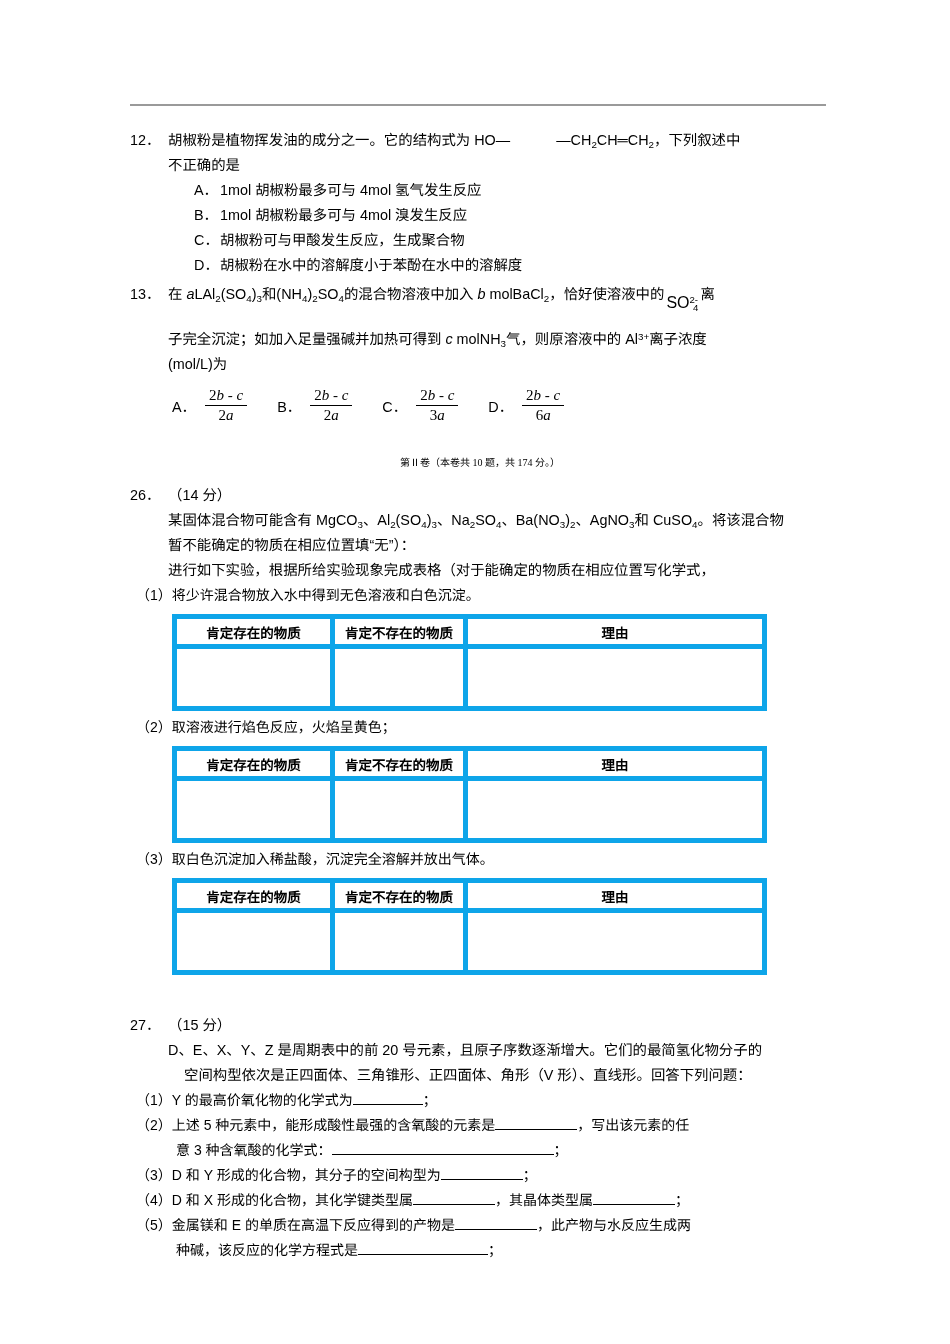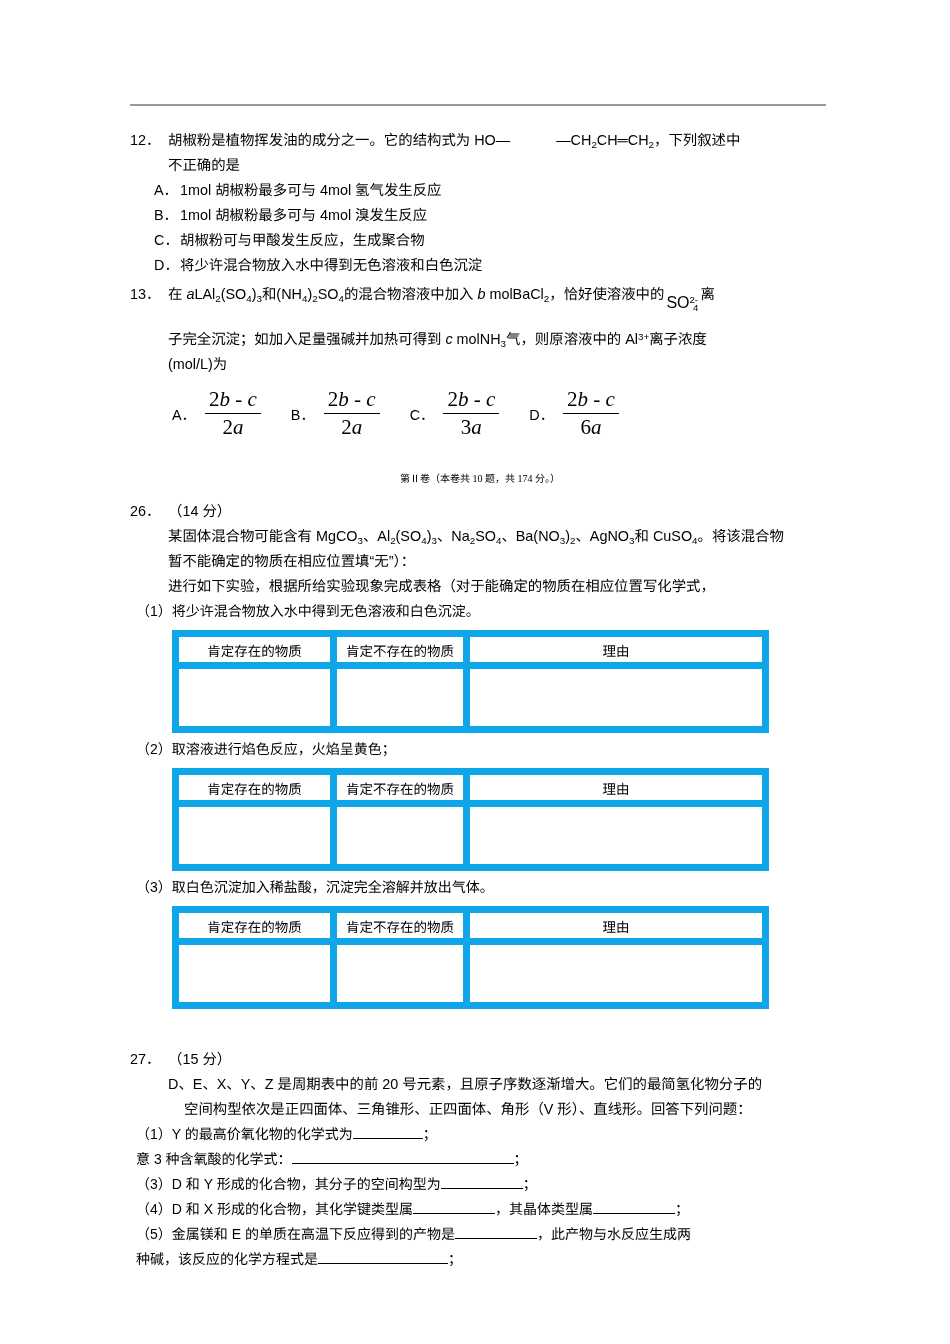--- a/index.html
+++ b/index.html
@@ -47,21 +47,21 @@
     white-space: nowrap;
   }
 
   .num {
     display: inline-block;
     width: 38px;
     font-size: 14.4px;
   }
   .indent-1 { padding-left: 38px; }
   .indent-2 { padding-left: 54px; }
-  .indent-opt { padding-left: 24px; }
+  .indent-opt { padding-left: 24px; margin-left: 40px; }
 
   .opt-letter { display: inline-block; min-width: 26px; }
 
   sub { font-size: 0.68em; vertical-align: -0.28em; line-height: 0; }
   sup { font-size: 0.68em; vertical-align: 0.45em; line-height: 0; }
 
   .ital { font-style: italic; }
 
   
   .ring-gap {
@@ -105,21 +105,21 @@
   }
   .frac-item .lbl {
     font-size: 14.4px;
     margin-right: 9px;
   }
   .frac {
     display: inline-flex;
     flex-direction: column;
     align-items: center;
     font-family: "Liberation Serif", "DejaVu Serif", serif;
-    font-size: 21px;
+    font-size: 15px;
   }
   .frac .numer {
     padding: 0 4px 1px 4px;
   }
   .frac .bar {
     width: 100%;
     height: 1px;
     background: #000;
   }
   .frac .denom {
@@ -138,22 +138,22 @@
   .section-heading .rn { font-family: "Liberation Serif", serif; }
 
   
   .tbl-wrap { padding-left: 42px; margin: 6px 0 4px 0; }
   table.exam {
     border-collapse: collapse;
     width: 590px;
     table-layout: fixed;
   }
   table.exam th, table.exam td {
-    border: 7px solid #0ea5e9;
-    font-weight: normal;
+    border: 5px solid #0ea5e9;
+    font-weight: bold;
   }
   table.exam th {
     font-family: "Liberation Serif", "DejaVu Serif", serif;
     font-size: 13.5px;
     height: 25px;
     text-align: center;
     padding: 0;
   }
   table.exam td { height: 55px; }
   table.exam col.c1 { width: 158px; }
@@ -190,21 +190,21 @@
       <div class="line indent-1 indent-opt">
         <span class="opt-letter">A．</span><span>1mol 胡椒粉最多可与 4mol 氢气发生反应</span>
       </div>
       <div class="line indent-2 indent-opt">
         <span class="opt-letter">B．</span><span>1mol 胡椒粉最多可与 4mol 溴发生反应</span>
       </div>
       <div class="line indent-1 indent-opt">
         <span class="opt-letter">C．</span><span>胡椒粉可与甲酸发生反应，生成聚合物</span>
       </div>
       <div class="line indent-2 indent-opt">
-        <span class="opt-letter">D．</span><span>将少许混合物放入水中得到无色溶液和白色沉淀</span>
+        <span class="opt-letter">D．</span><span>胡椒粉在水中的溶解度小于苯酚在水中的溶解度</span>
       </div>
     </div>
 
     <div class="q-block">
       <div class="line">
         <span class="num">13．</span><span>在 </span><span class="ital">a</span><span>LAl<sub>2</sub>(SO<sub>4</sub>)<sub>3</sub></span><span>和(NH<sub>4</sub>)<sub>2</sub>SO<sub>4</sub>的混合物溶液中加入 </span><span class="ital">b</span><span> molBaCl<sub>2</sub>，恰好使溶液中的</span><span class="ion-so4">SO<span class="chg">2-</span><span class="idx">4</span></span><span>离</span>
       </div>
       <div class="gap-md"></div>
       <div class="line indent-1">
         <span>子完全沉淀；如加入足量强碱并加热可得到 </span><span class="ital">c</span><span> molNH<sub>3</sub>气，则原溶液中的 Al<sup>3+</sup>离子浓度</span>
@@ -344,20 +344,23 @@
       <div class="line">
         <span class="num">27．</span><span>（15 分）</span>
       </div>
       <div class="line indent-1">D、E、X、Y、Z 是周期表中的前 20 号元素，且原子序数逐渐增大。它们的最简氢化物分子的</div>
       <div class="line indent-2">空间构型依次是正四面体、三角锥形、正四面体、角形（V 形）、直线形。回答下列问题：</div>
 
       <div class="sub-q">
         <span>（1）Y 的最高价氧化物的化学式为</span><span class="blank-s"></span><span>；</span>
       </div>
 
+      <div class="sub-q">
+        <span>（2）上述 5 种元素中，能形成酸性最强的含氧酸的元素是</span><span class="blank-m"></span><span>，写出该元素的任</span>
+      </div>
       <div class="sub-q indent-opt">
         <span>意 3 种含氧酸的化学式：</span><span class="blank-xxl"></span><span>；</span>
       </div>
 
       <div class="sub-q">
         <span>（3）D 和 Y 形成的化合物，其分子的空间构型为</span><span class="blank-m"></span><span>；</span>
       </div>
 
       <div class="sub-q">
         <span>（4）D 和 X 形成的化合物，其化学键类型属</span><span class="blank-m"></span><span>，其晶体类型属</span><span class="blank-m"></span><span>；</span>

